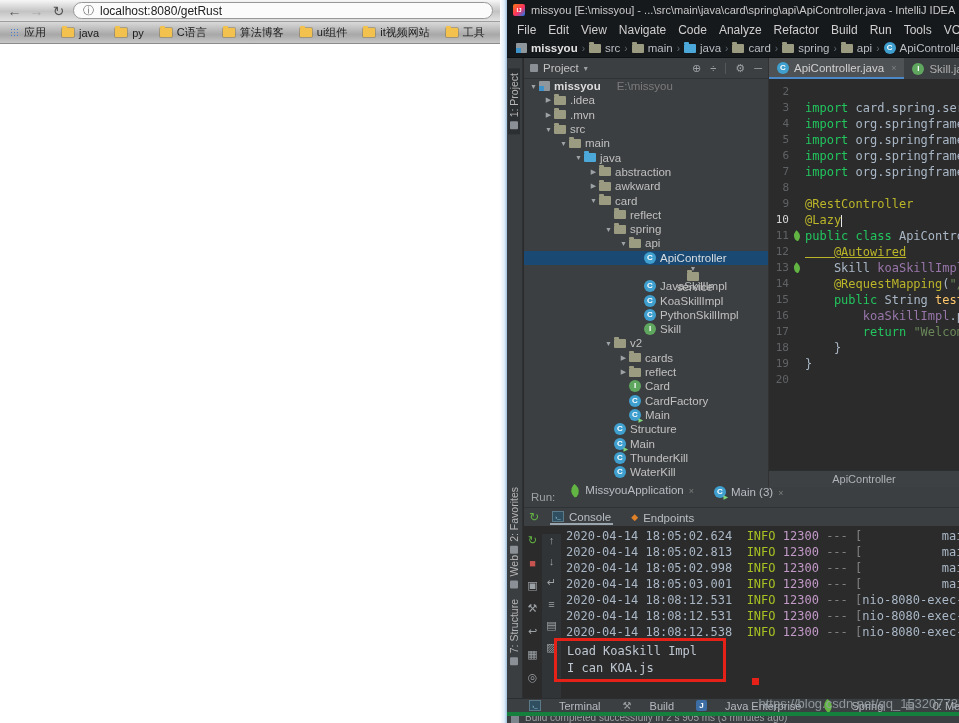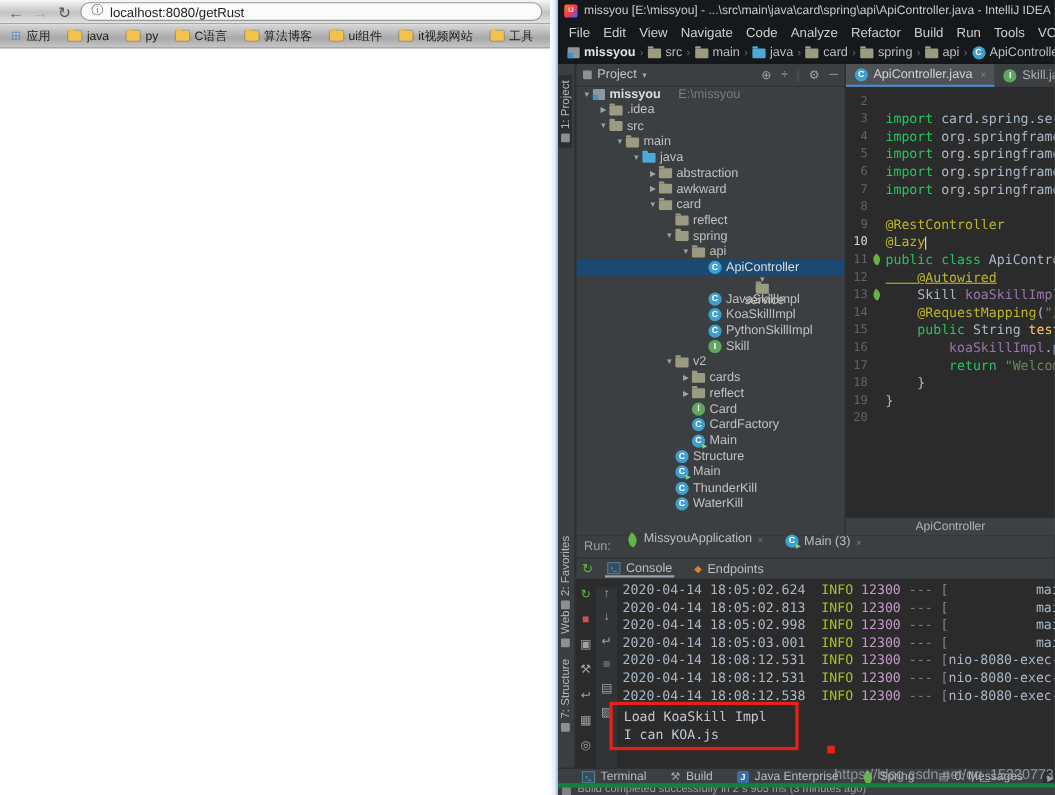--- a/index.html
+++ b/index.html
@@ -101,21 +101,21 @@
   .run-body{position:absolute;top:39px;left:0;right:0;bottom:0}
   .rtb-col1{position:absolute;left:0;top:8px;width:17px;display:flex;flex-direction:column;gap:10px;align-items:center;color:#9da2a6;font-size:11px}
   .rtb-col2{position:absolute;left:18px;top:8px;bottom:0;width:19px;background:#313436;display:flex;flex-direction:column;gap:9px;align-items:center;color:#9da2a6;font-size:11px;padding-top:0}
   .console{position:absolute;left:42px;top:2px;right:0;bottom:0;font-family:"DejaVu Sans Mono","Liberation Mono",monospace;font-size:12px;line-height:16px;white-space:pre;color:#a9b7c6}
   .c-info{color:#a8c023}.c-pid{color:#c39ac9}.c-sep{color:#808080}
   .hl-box{position:absolute;left:30px;top:112px;width:172px;border:3px solid #e62117;padding:2px 10px;line-height:17px;font-family:"DejaVu Sans Mono","Liberation Mono",monospace;font-size:12px;color:#bfc8d2;white-space:pre}
   .red-dot{position:absolute;left:228px;top:152px;width:7px;height:7px;background:#e62117}
 
   
   .bottom-bar{position:absolute;left:0;right:0;top:698px;height:14px;background:#3c3f41;border-top:1px solid #2b2e2f;display:flex;align-items:center;gap:14px;padding:0 6px 0 18px;font-size:11px;color:#b5bac0;overflow:hidden}
-  .bb-item{display:flex;align-items:flex-end;gap:5px;padding:0 4px;height:100%;flex:none}
+  .bb-item{display:flex;align-items:center;gap:18px;padding:0 4px;height:100%;flex:none}
   .bb-item.active{background:#2b2e30}
   .watermark{position:absolute;right:1px;top:696px;font-size:13px;color:#97a1a8;opacity:.88;z-index:9}
   .status-bar{position:absolute;left:0;right:0;top:712px;height:11px;background:#3c3f41;border-top:4px solid #15803d;display:flex;align-items:flex-end;gap:6px;padding:0 4px;font-size:10px;color:#9da2a6;overflow:hidden}
   .sb-ic{width:8px;height:8px;background:#7d858c;display:inline-block}
 </style>
 </head>
 <body>
 
 <div class="browser">
   <div class="b-toolbar">
@@ -264,20 +264,25 @@
         <div class="tree-row bold" style="padding-left: 4px;">
           <span class="tr-arrow">▼</span>
           <span class="proj"></span>
           <span class="tr-label">missyou</span>
           <span class="tr-suffix">E:\missyou</span>
         </div>
         <div class="tree-row" style="padding-left: 19px;">
           <span class="tr-arrow">▶</span>
           <span class="fldr"></span>
           <span class="tr-label">.idea</span>
+        </div>
+        <div class="tree-row" style="padding-left: 19px;">
+          <span class="tr-arrow">▶</span>
+          <span class="fldr"></span>
+          <span class="tr-label">.mvn</span>
         </div>
         <div class="tree-row" style="padding-left: 19px;">
           <span class="tr-arrow">▼</span>
           <span class="fldr"></span>
           <span class="tr-label">src</span>
         </div>
         <div class="tree-row" style="padding-left: 34px;">
           <span class="tr-arrow">▼</span>
           <span class="fldr"></span>
           <span class="tr-label">main</span>

